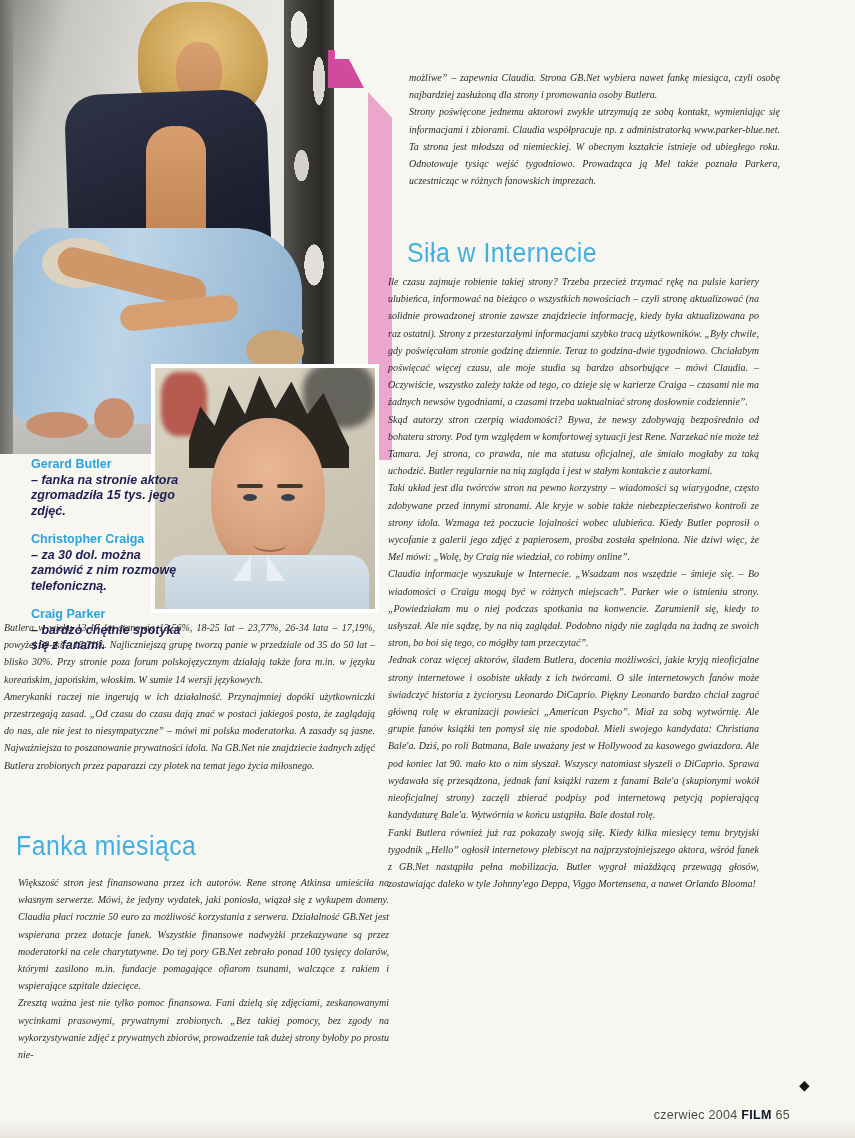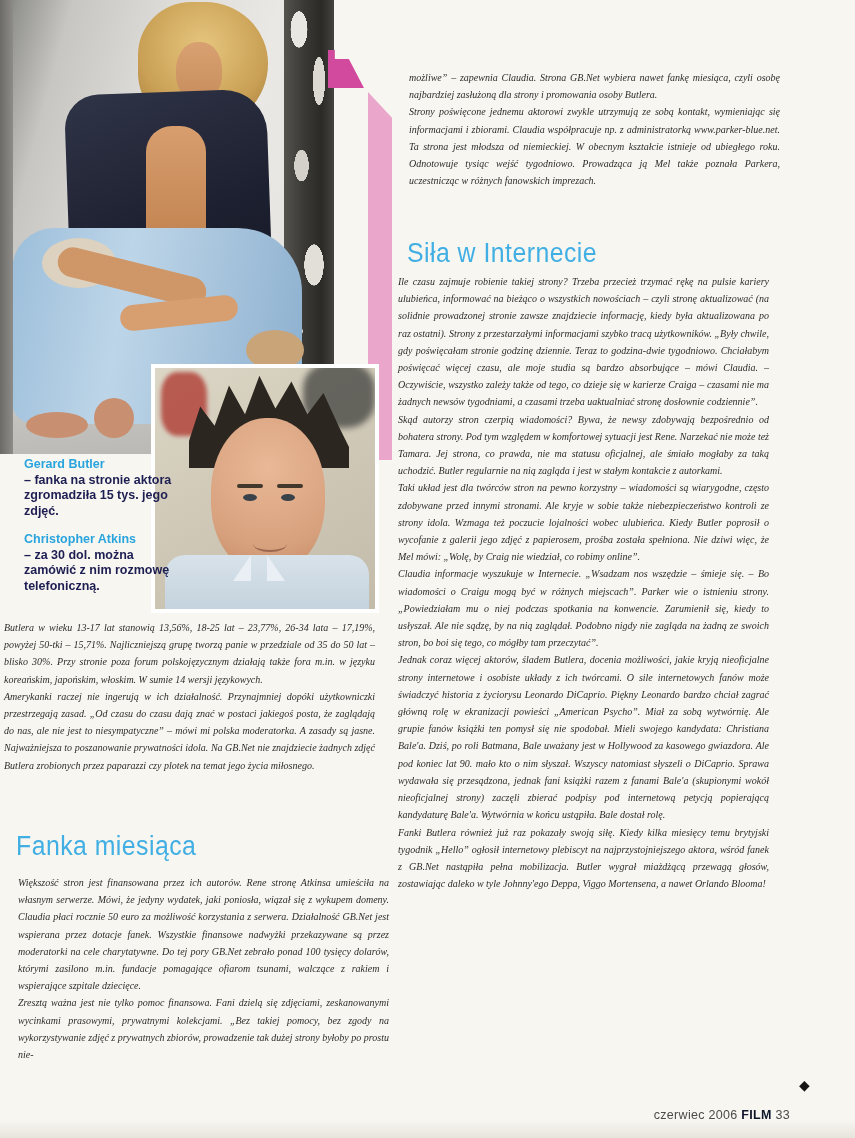--- a/index.html
+++ b/index.html
@@ -86,34 +86,34 @@
   .pi-smile{position:absolute; left:98px; top:168px; width:34px; height:14px;
     border:2px solid #9c6750; border-top:none; border-left:none; border-right:none;
     border-radius:0 0 50% 50%;}
   .pi-shirt{position:absolute; left:10px; bottom:-4px; width:204px; height:58px;
     border-radius:20px 20px 0 0; background:linear-gradient(#d8e2ea,#c3d2dd);}
   .pi-collar{position:absolute; bottom:28px; width:0; height:0;}
   .pi-collar.l{left:78px; border-left:18px solid transparent; border-bottom:26px solid #e9eff4;}
   .pi-collar.r{left:112px; border-right:18px solid transparent; border-bottom:26px solid #e9eff4;}
 
   
-  .captions{position:absolute; left:24px; top:457px; width:158px;
+  .captions{position:absolute; left:31px; top:457px; width:158px;
     font-family:"Liberation Sans","DejaVu Sans",sans-serif; font-weight:bold;
     font-size:12.5px; line-height:15.5px;}
   .cap{margin-bottom:13px;}
   .cap-name{color:#29a4dd;}
-  .cap-text{color:#1d1e52;}
+  .cap-text{color:#1d1e52;font-style:italic;}
 
   
   .col{position:absolute; width:371px;}
   .col p{margin:0; text-align:justify; font-size:10px; line-height:17.2px;font-style:italic;}
   .left-top{left:4px; top:619px;}
   .left-bottom{left:18px; top:874px;}
   .right-top{left:409px; top:69px;}
-  .right-bottom{left:398px; top:273px;}
+  .right-bottom{left:388px; top:273px;}
 
   .heading{position:absolute; margin:0;
     font-family:"Liberation Sans","DejaVu Sans",sans-serif; font-weight:400;
     color:#41afe3; font-size:27px; letter-spacing:.5px; white-space:nowrap;
     transform:scaleX(.92); transform-origin:left;}
   .left-h{left:16px; top:831px;}
   .right-h{left:407px; top:238px;}
 
   .end-diamond{position:absolute; left:799px; top:1077px; color:#151515; font-size:14px;
     font-family:"DejaVu Sans",sans-serif;}
@@ -166,50 +166,54 @@
       <div class="pi-collar r"></div>
     </div>
   </div>
 
   <div class="captions">
     <div class="cap">
       <div class="cap-name">Gerard Butler</div>
       <div class="cap-text">– fanka na stronie aktora zgromadziła 15 tys. jego zdjęć.</div>
     </div>
     <div class="cap">
-      <div class="cap-name">Christopher Atkins</div>
+      <div class="cap-name">Christopher Craiga</div>
       <div class="cap-text">– za 30 dol. można zamówić z nim rozmowę telefoniczną.</div>
+    </div>
+    <div class="cap">
+      <div class="cap-name">Craig Parker</div>
+      <div class="cap-text">– bardzo chętnie spotyka się z fanami.</div>
     </div>
   </div>
 
   <div class="col left-top">
     <p>Butlera w wieku 13-17 lat stanowią 13,56%, 18-25 lat – 23,77%, 26-34 lata – 17,19%, powyżej 50-tki – 15,71%. Najliczniejszą grupę tworzą panie w przedziale od 35 do 50 lat – blisko 30%. Przy stronie poza forum polskojęzycznym działają także fora m.in. w języku koreańskim, japońskim, włoskim. W sumie 14 wersji językowych.</p>
     <p>Amerykanki raczej nie ingerują w ich działalność. Przynajmniej dopóki użytkowniczki przestrzegają zasad. „Od czasu do czasu dają znać w postaci jakiegoś posta, że zaglądają do nas, ale nie jest to niesympatyczne” – mówi mi polska moderatorka. A zasady są jasne. Najważniejsza to poszanowanie prywatności idola. Na GB.Net nie znajdziecie żadnych zdjęć Butlera zrobionych przez paparazzi czy plotek na temat jego życia miłosnego.</p>
   </div>
   <h2 class="heading left-h">Fanka miesiąca</h2>
   <div class="col left-bottom">
     <p>Większość stron jest finansowana przez ich autorów. Rene stronę Atkinsa umieściła na własnym serwerze. Mówi, że jedyny wydatek, jaki poniosła, wiązał się z wykupem domeny. Claudia płaci rocznie 50 euro za możliwość korzystania z serwera. Działalność GB.Net jest wspierana przez dotacje fanek. Wszystkie finansowe nadwyżki przekazywane są przez moderatorki na cele charytatywne. Do tej pory GB.Net zebrało ponad 100 tysięcy dolarów, którymi zasilono m.in. fundacje pomagające ofiarom tsunami, walczące z rakiem i wspierające szpitale dziecięce.</p>
-    <p>Zresztą ważna jest nie tylko pomoc finansowa. Fani dzielą się zdjęciami, zeskanowanymi wycinkami prasowymi, prywatnymi kolekcjami. „Bez takiej pomocy, bez zgody na wykorzystywanie zdjęć z prywatnych zbiorów, prowadzenie tak dużej strony byłoby po prostu nie-</p>
+    <p>Zresztą ważna jest nie tylko pomoc finansowa. Fani dzielą się zdjęciami, zeskanowanymi wycinkami prasowymi, prywatnymi zrobionych. „Bez takiej pomocy, bez zgody na wykorzystywanie zdjęć z prywatnych zbiorów, prowadzenie tak dużej strony byłoby po prostu nie-</p>
   </div>
 
   <div class="col right-top">
     <p>możliwe” – zapewnia Claudia. Strona GB.Net wybiera nawet fankę miesiąca, czyli osobę najbardziej zasłużoną dla strony i promowania osoby Butlera.</p>
     <p>Strony poświęcone jednemu aktorowi zwykle utrzymują ze sobą kontakt, wymieniając się informacjami i zbiorami. Claudia współpracuje np. z administratorką www.parker-blue.net. Ta strona jest młodsza od niemieckiej. W obecnym kształcie istnieje od ubiegłego roku. Odnotowuje tysiąc wejść tygodniowo. Prowadząca ją Mel także poznała Parkera, uczestnicząc w różnych fanowskich imprezach.</p>
   </div>
   <h2 class="heading right-h">Siła w Internecie</h2>
   <div class="col right-bottom">
     <p>Ile czasu zajmuje robienie takiej strony? Trzeba przecież trzymać rękę na pulsie kariery ulubieńca, informować na bieżąco o wszystkich nowościach – czyli stronę aktualizować (na solidnie prowadzonej stronie zawsze znajdziecie informację, kiedy była aktualizowana po raz ostatni). Strony z przestarzałymi informacjami szybko tracą użytkowników. „Były chwile, gdy poświęcałam stronie godzinę dziennie. Teraz to godzina-dwie tygodniowo. Chciałabym poświęcać więcej czasu, ale moje studia są bardzo absorbujące – mówi Claudia. – Oczywiście, wszystko zależy także od tego, co dzieje się w karierze Craiga – czasami nie ma żadnych newsów tygodniami, a czasami trzeba uaktualniać stronę dosłownie codziennie”.</p>
     <p>Skąd autorzy stron czerpią wiadomości? Bywa, że newsy zdobywają bezpośrednio od bohatera strony. Pod tym względem w komfortowej sytuacji jest Rene. Narzekać nie może też Tamara. Jej strona, co prawda, nie ma statusu oficjalnej, ale śmiało mogłaby za taką uchodzić. Butler regularnie na nią zagląda i jest w stałym kontakcie z autorkami.</p>
     <p>Taki układ jest dla twórców stron na pewno korzystny – wiadomości są wiarygodne, często zdobywane przed innymi stronami. Ale kryje w sobie także niebezpieczeństwo kontroli ze strony idola. Wzmaga też poczucie lojalności wobec ulubieńca. Kiedy Butler poprosił o wycofanie z galerii jego zdjęć z papierosem, prośba została spełniona. Nie dziwi więc, że Mel mówi: „Wolę, by Craig nie wiedział, co robimy online”.</p>
     <p>Claudia informacje wyszukuje w Internecie. „Wsadzam nos wszędzie – śmieje się. – Bo wiadomości o Craigu mogą być w różnych miejscach”. Parker wie o istnieniu strony. „Powiedziałam mu o niej podczas spotkania na konwencie. Zarumienił się, kiedy to usłyszał. Ale nie sądzę, by na nią zaglądał. Podobno nigdy nie zagląda na żadną ze swoich stron, bo boi się tego, co mógłby tam przeczytać”.</p>
     <p>Jednak coraz więcej aktorów, śladem Butlera, docenia możliwości, jakie kryją nieoficjalne strony internetowe i osobiste układy z ich twórcami. O sile internetowych fanów może świadczyć historia z życiorysu Leonardo DiCaprio. Piękny Leonardo bardzo chciał zagrać główną rolę w ekranizacji powieści „American Psycho”. Miał za sobą wytwórnię. Ale grupie fanów książki ten pomysł się nie spodobał. Mieli swojego kandydata: Christiana Bale'a. Dziś, po roli Batmana, Bale uważany jest w Hollywood za kasowego gwiazdora. Ale pod koniec lat 90. mało kto o nim słyszał. Wszyscy natomiast słyszeli o DiCaprio. Sprawa wydawała się przesądzona, jednak fani książki razem z fanami Bale'a (skupionymi wokół nieoficjalnej strony) zaczęli zbierać podpisy pod internetową petycją popierającą kandydaturę Bale'a. Wytwórnia w końcu ustąpiła. Bale dostał rolę.</p>
     <p>Fanki Butlera również już raz pokazały swoją siłę. Kiedy kilka miesięcy temu brytyjski tygodnik „Hello” ogłosił internetowy plebiscyt na najprzystojniejszego aktora, wśród fanek z GB.Net nastąpiła pełna mobilizacja. Butler wygrał miażdżącą przewagą głosów, zostawiając daleko w tyle Johnny'ego Deppa, Viggo Mortensena, a nawet Orlando Blooma!</p>
   </div>
 
   <span class="end-diamond">◆</span>
 
   <div class="footer">
-    <span>czerwiec 2006</span>
+    <span>czerwiec 2004</span>
     <b>FILM</b>
-    <span>33</span>
+    <span>65</span>
   </div>
 
 </div>
 
 </body></html>

